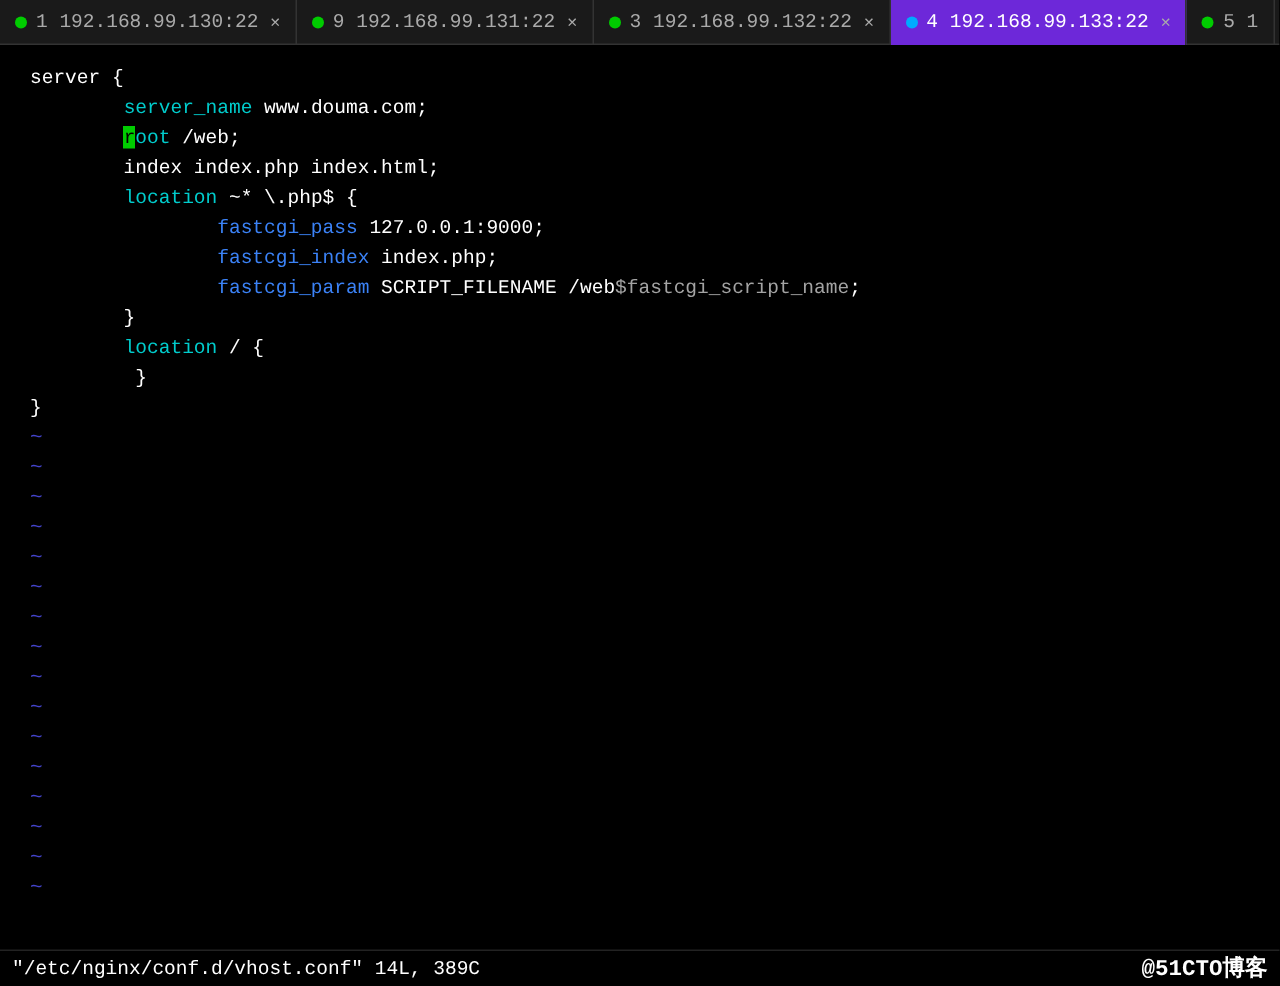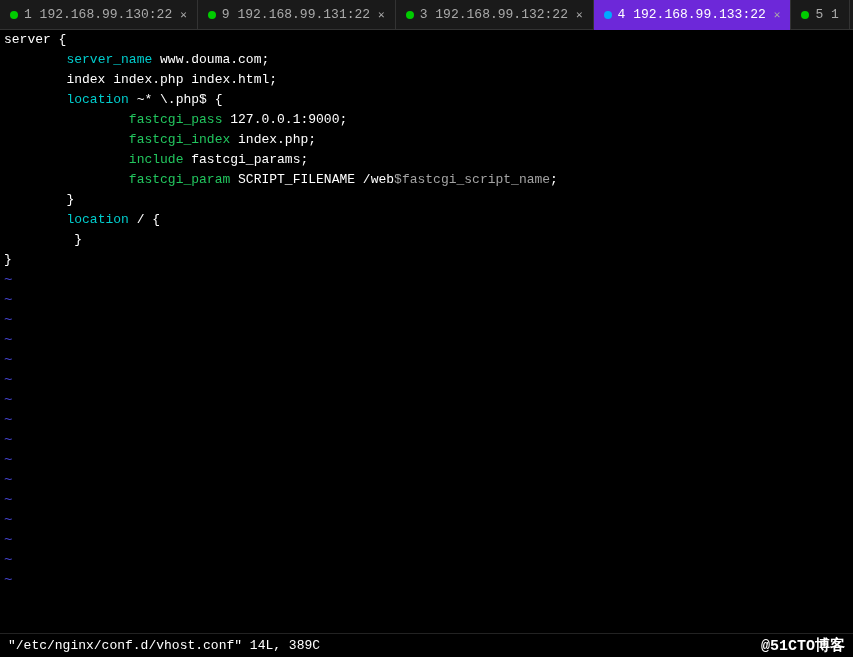--- a/index.html
+++ b/index.html
@@ -56,41 +56,42 @@
       margin-left: 8px;
       color: #aaaaaa;
       font-size: 11px;
       cursor: pointer;
     }
 
     
     #editor {
       background-color: #000000;
       color: #ffffff;
-      padding: 0 0;
+      padding: 12px 0;
       height: calc(657px - 30px - 24px);
       overflow: hidden;
       position: relative;
+      margin-left: 16px;
     }
 
     .line {
       display: flex;
       align-items: flex-start;
       min-height: 20px;
       padding: 0 4px;
       line-height: 20px;
     }
 
     .line-content {
       flex: 1;
       font-size: 13px;
       white-space: pre;
     }
     .kw-cyan { color: #00cccc; }
-    .kw-green { color: #22c55e; }
+    .kw-green { color: #3b82f6; }
     .kw-highlight { background-color: #00cc00; color: #000000; }
 
     
     .tilde-line {
       color: #4444cc;
       padding: 0 4px;
       line-height: 20px;
       height: 20px;
     }
 
@@ -157,33 +158,33 @@
 
 <div id="editor">
 
 <div class="line">
       <span class="line-content">server {</span>
     </div>
     <div class="line">
       <span class="line-content">        <span class="kw-cyan">server_name</span> www.douma.com;</span>
     </div>
     <div class="line">
+      <span class="line-content">        <span class="kw-highlight">r</span><span class="kw-cyan">oot</span> /web;</span>
+    </div>
+    <div class="line">
       <span class="line-content">        index index.php index.html;</span>
     </div>
     <div class="line">
       <span class="line-content">        <span class="kw-cyan">location</span> ~* \.php$ {</span>
     </div>
     <div class="line">
       <span class="line-content">                <span class="kw-green">fastcgi_pass</span> 127.0.0.1:9000;</span>
     </div>
     <div class="line">
       <span class="line-content">                <span class="kw-green">fastcgi_index</span> index.php;</span>
-    </div>
-    <div class="line">
-      <span class="line-content">                <span class="kw-green">include</span> fastcgi_params;</span>
     </div>
     <div class="line">
       <span class="line-content">                <span class="kw-green">fastcgi_param</span> SCRIPT_FILENAME /web<span class="variable-highlight">$fastcgi_script_name</span>;</span>
     </div>
     <div class="line">
       <span class="line-content">        }</span>
     </div>
     <div class="line">
       <span class="line-content">        <span class="kw-cyan">location</span> / {</span>
     </div>

